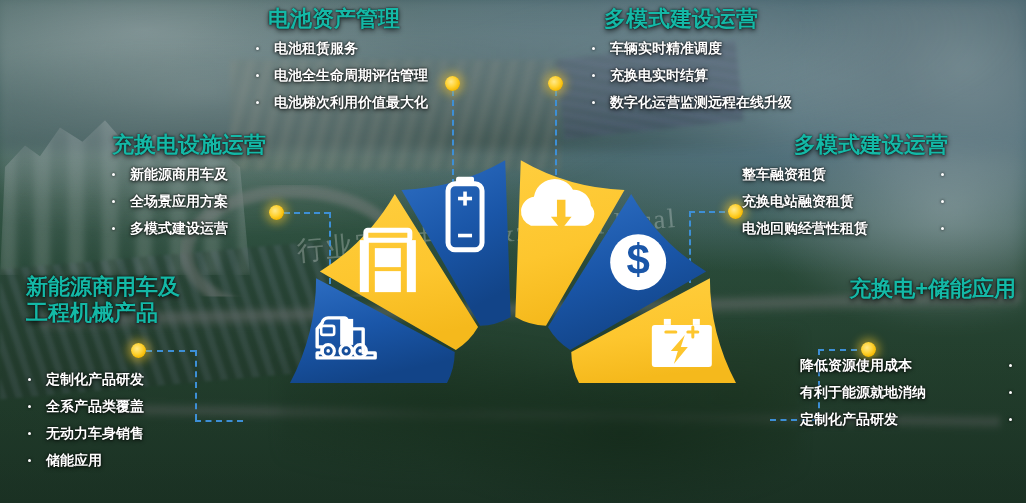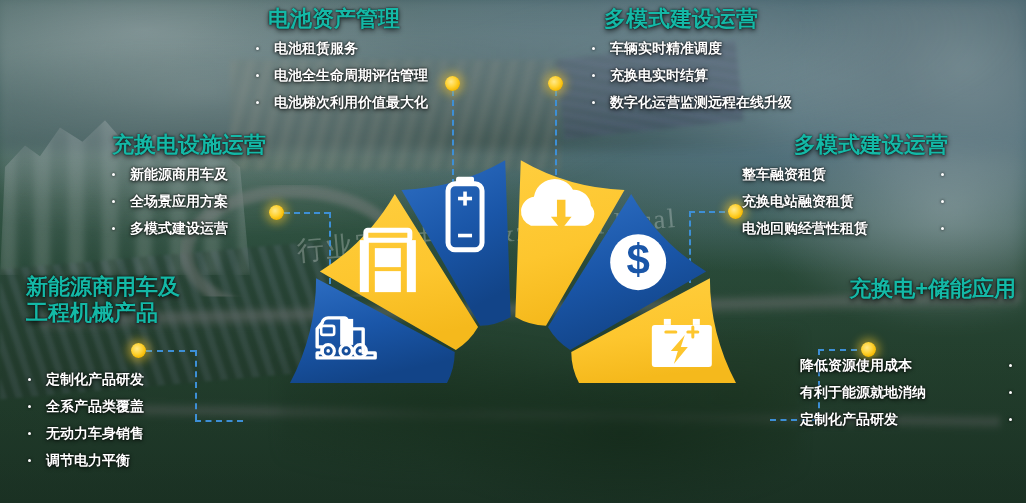--- a/index.html
+++ b/index.html
@@ -301,21 +301,21 @@
     </ul>
   </div>
 
   <div class="block b-nev">
     <div class="blk-title">新能源商用车及
 工程机械产品</div>
     <ul class="blk-list" style="margin-top:43px;margin-left:14px;">
       <li>定制化产品研发</li>
       <li>全系产品类覆盖</li>
       <li>无动力车身销售</li>
-      <li>调节电力平衡</li>
+      <li>储能应用</li>
     </ul>
   </div>
 
   <div class="block b-store ra">
     <div class="blk-title">充换电+储能应用</div>
     <ul class="blk-list" style="margin-top:56px;">
       <li>降低资源使用成本</li>
       <li>有利于能源就地消纳</li>
       <li>定制化产品研发</li>
     </ul>

